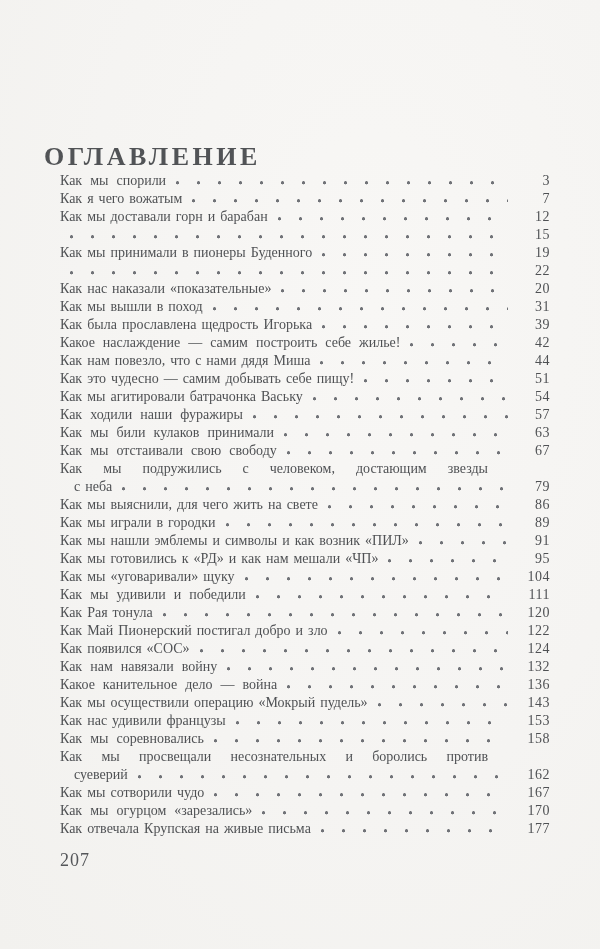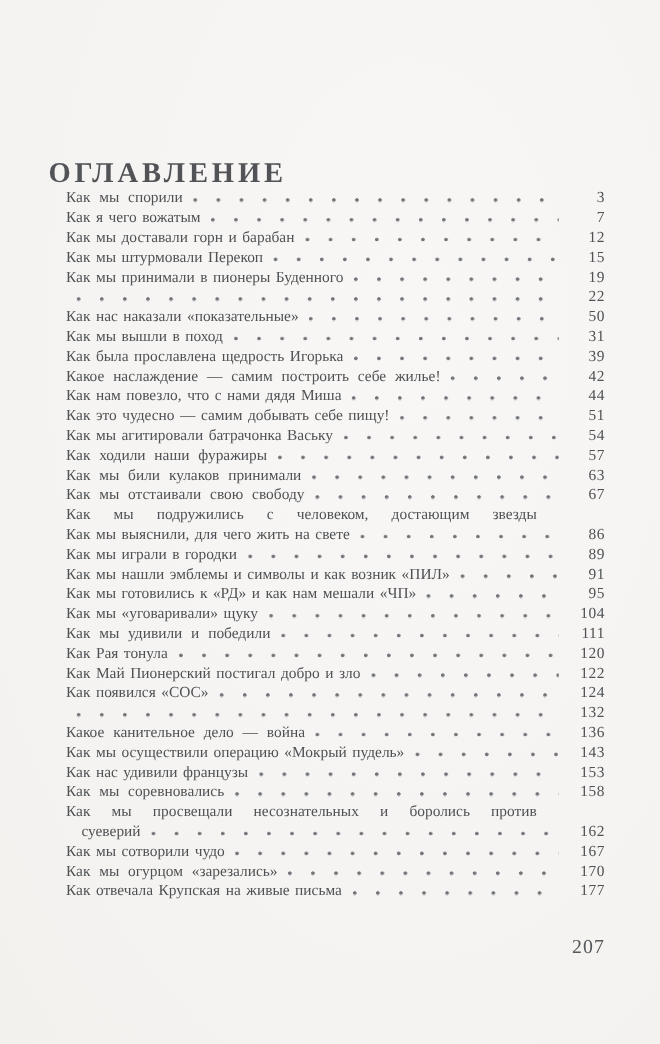--- a/index.html
+++ b/index.html
@@ -77,21 +77,21 @@
     overflow: hidden;
   }
   .entry2 .cont {
     padding-left: 14px;
   }
   .folio {
     position: absolute;
     top: 850px;
     left: 60px;
     width: 490px;
-    text-align: right;
+    text-align: left;
     font-size: 18px;
     line-height: 20px;
     letter-spacing: 1px;
     color: #55575a;
   }
 </style>
 </head>
 <body>
 
 <div class="page">
@@ -110,40 +110,39 @@
     <span class="num">7</span>
   </div>
 
   <div class="row">
     <span class="txt">Как мы доставали горн и барабан</span>
     <span class="leader"></span>
     <span class="num">12</span>
   </div>
 
   <div class="row">
-    <span class="txt">Как мы штурмовали Перекоп</span>
     <span class="leader"></span>
     <span class="num">15</span>
   </div>
 
   <div class="row">
     <span class="txt">Как мы принимали в пионеры Буденного</span>
     <span class="leader"></span>
     <span class="num">19</span>
   </div>
 
   <div class="row">
     <span class="leader"></span>
     <span class="num">22</span>
   </div>
 
   <div class="row">
     <span class="txt">Как нас наказали «показательные»</span>
     <span class="leader"></span>
-    <span class="num">50</span>
+    <span class="num">20</span>
   </div>
 
   <div class="row">
     <span class="txt">Как мы вышли в поход</span>
     <span class="leader"></span>
     <span class="num">31</span>
   </div>
 
   <div class="row">
     <span class="txt">Как была прославлена щедрость Игорька</span>
@@ -188,20 +187,25 @@
   </div>
 
   <div class="row wide">
     <span class="txt">Как мы отстаивали свою свободу</span>
     <span class="leader"></span>
     <span class="num">67</span>
   </div>
 
   <div class="entry2">
     <div class="firstline">Как мы подружились с человеком, достающим звезды</div>
+    <div class="row cont">
+      <span class="txt">с неба</span>
+      <span class="leader"></span>
+      <span class="num">79</span>
+    </div>
   </div>
 
   <div class="row">
     <span class="txt">Как мы выяснили, для чего жить на свете</span>
     <span class="leader"></span>
     <span class="num">86</span>
   </div>
 
   <div class="row">
     <span class="txt">Как мы играли в городки</span>
@@ -245,20 +249,21 @@
     <span class="num">122</span>
   </div>
 
   <div class="row">
     <span class="txt">Как появился «СОС»</span>
     <span class="leader"></span>
     <span class="num">124</span>
   </div>
 
   <div class="row wide">
+    <span class="txt">Как нам навязали войну</span>
     <span class="leader"></span>
     <span class="num">132</span>
   </div>
 
   <div class="row wide">
     <span class="txt">Какое канительное дело — война</span>
     <span class="leader"></span>
     <span class="num">136</span>
   </div>
 

